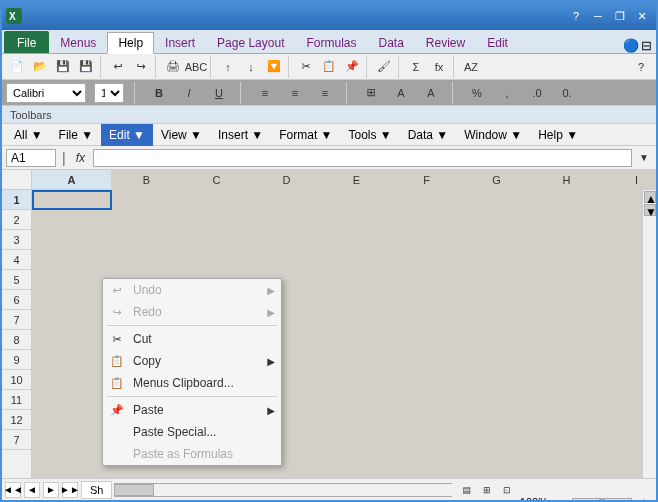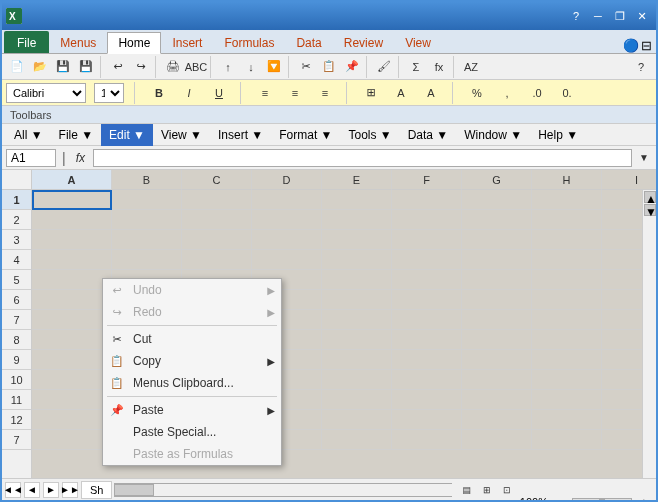--- a/index.html
+++ b/index.html
@@ -30,21 +30,21 @@
       padding-left: 2px;
       border-bottom: 1px solid #aaa;
     }
     .ribbon-tab {
       padding: 3px 10px;
       font-size: 12px;
       cursor: pointer;
       border: 1px solid transparent;
       border-bottom: none;
       background: transparent;
-      color: #c2410c;
+      color: #701a75;
       height: 22px;
       display: flex;
       align-items: center;
     }
     .ribbon-tab.active {
       background: #fff;
       border-color: #aaa;
       border-bottom: 1px solid #fff;
       margin-bottom: -1px;
       color: #000;
@@ -232,21 +232,21 @@
       border-left: 1px solid #ccc;
     }
     .nav-arrow {
       width: 16px; height: 16px;
       display: flex; align-items: center; justify-content: center;
       cursor: pointer; font-size: 10px; border: 1px solid #ccc;
       margin: 0 1px; background: white;
     }
 
     .toolbar2 {
-      background: #fef9c3;
+      background: #a3a3a3;
       height: 26px;
       display: flex;
       align-items: center;
       border-bottom: 1px solid #ccc;
       padding: 0 4px;
       gap: 8px;
     }
     .font-selector {
       width: 80px; height: 20px;
       border: 1px solid #aaa;
@@ -291,26 +291,27 @@
       <button class="title-btn">?</button>
       <button class="title-btn">─</button>
       <button class="title-btn">❐</button>
       <button class="title-btn close">✕</button>
     </div>
   </div>
 
   <div class="ribbon-tabs">
     <div class="ribbon-tab" style="background:#217346; color:white; border-radius:2px 2px 0 0; padding: 3px 12px;">File</div>
     <div class="ribbon-tab">Menus</div>
-    <div class="ribbon-tab active">Home</div>
+    <div class="ribbon-tab active">Help</div>
     <div class="ribbon-tab">Insert</div>
+    <div class="ribbon-tab">Page Layout</div>
     <div class="ribbon-tab">Formulas</div>
     <div class="ribbon-tab">Data</div>
     <div class="ribbon-tab">Review</div>
-    <div class="ribbon-tab">View</div>
+    <div class="ribbon-tab">Edit</div>
     <div style="margin-left:auto; display:flex; align-items:center; gap:2px; padding-right:4px;">
       <span style="font-size:13px; cursor:pointer;">🔵</span>
       <span style="font-size:13px; cursor:pointer;">⊟</span>
     </div>
   </div>
 
   <div class="toolbar">
     <button class="tb-btn">📄</button>
     <button class="tb-btn">📂</button>
     <button class="tb-btn">💾</button>

